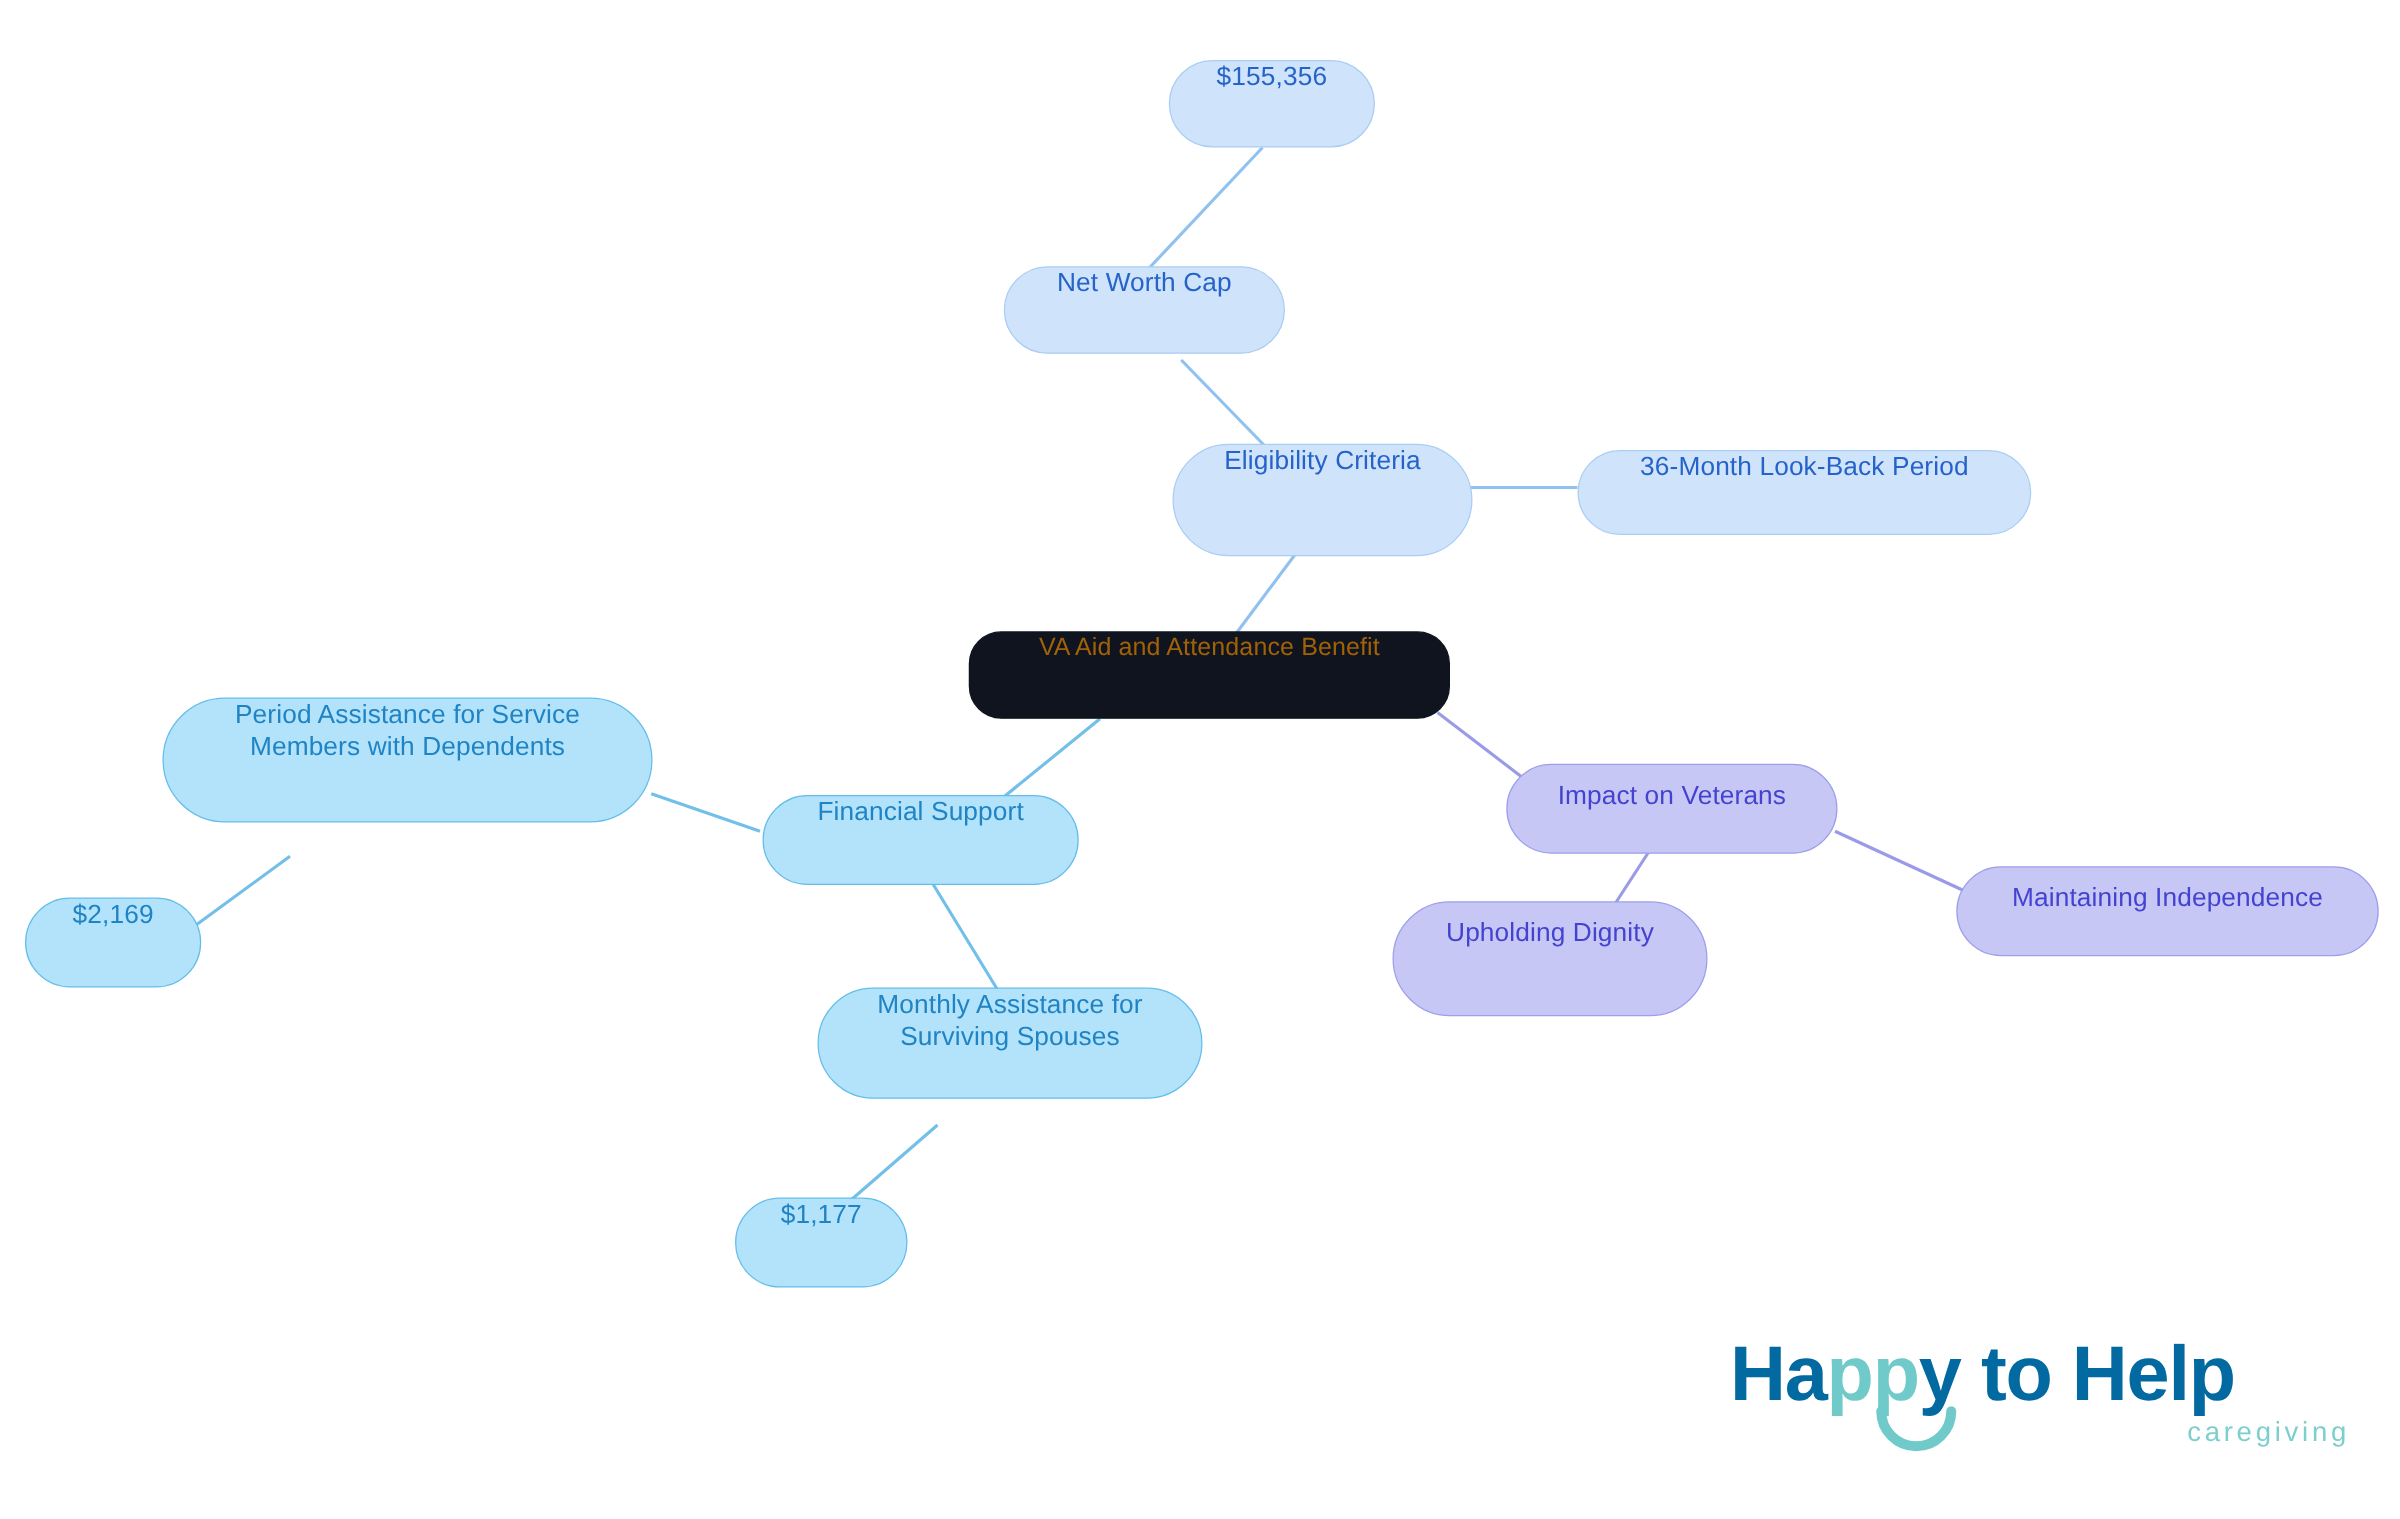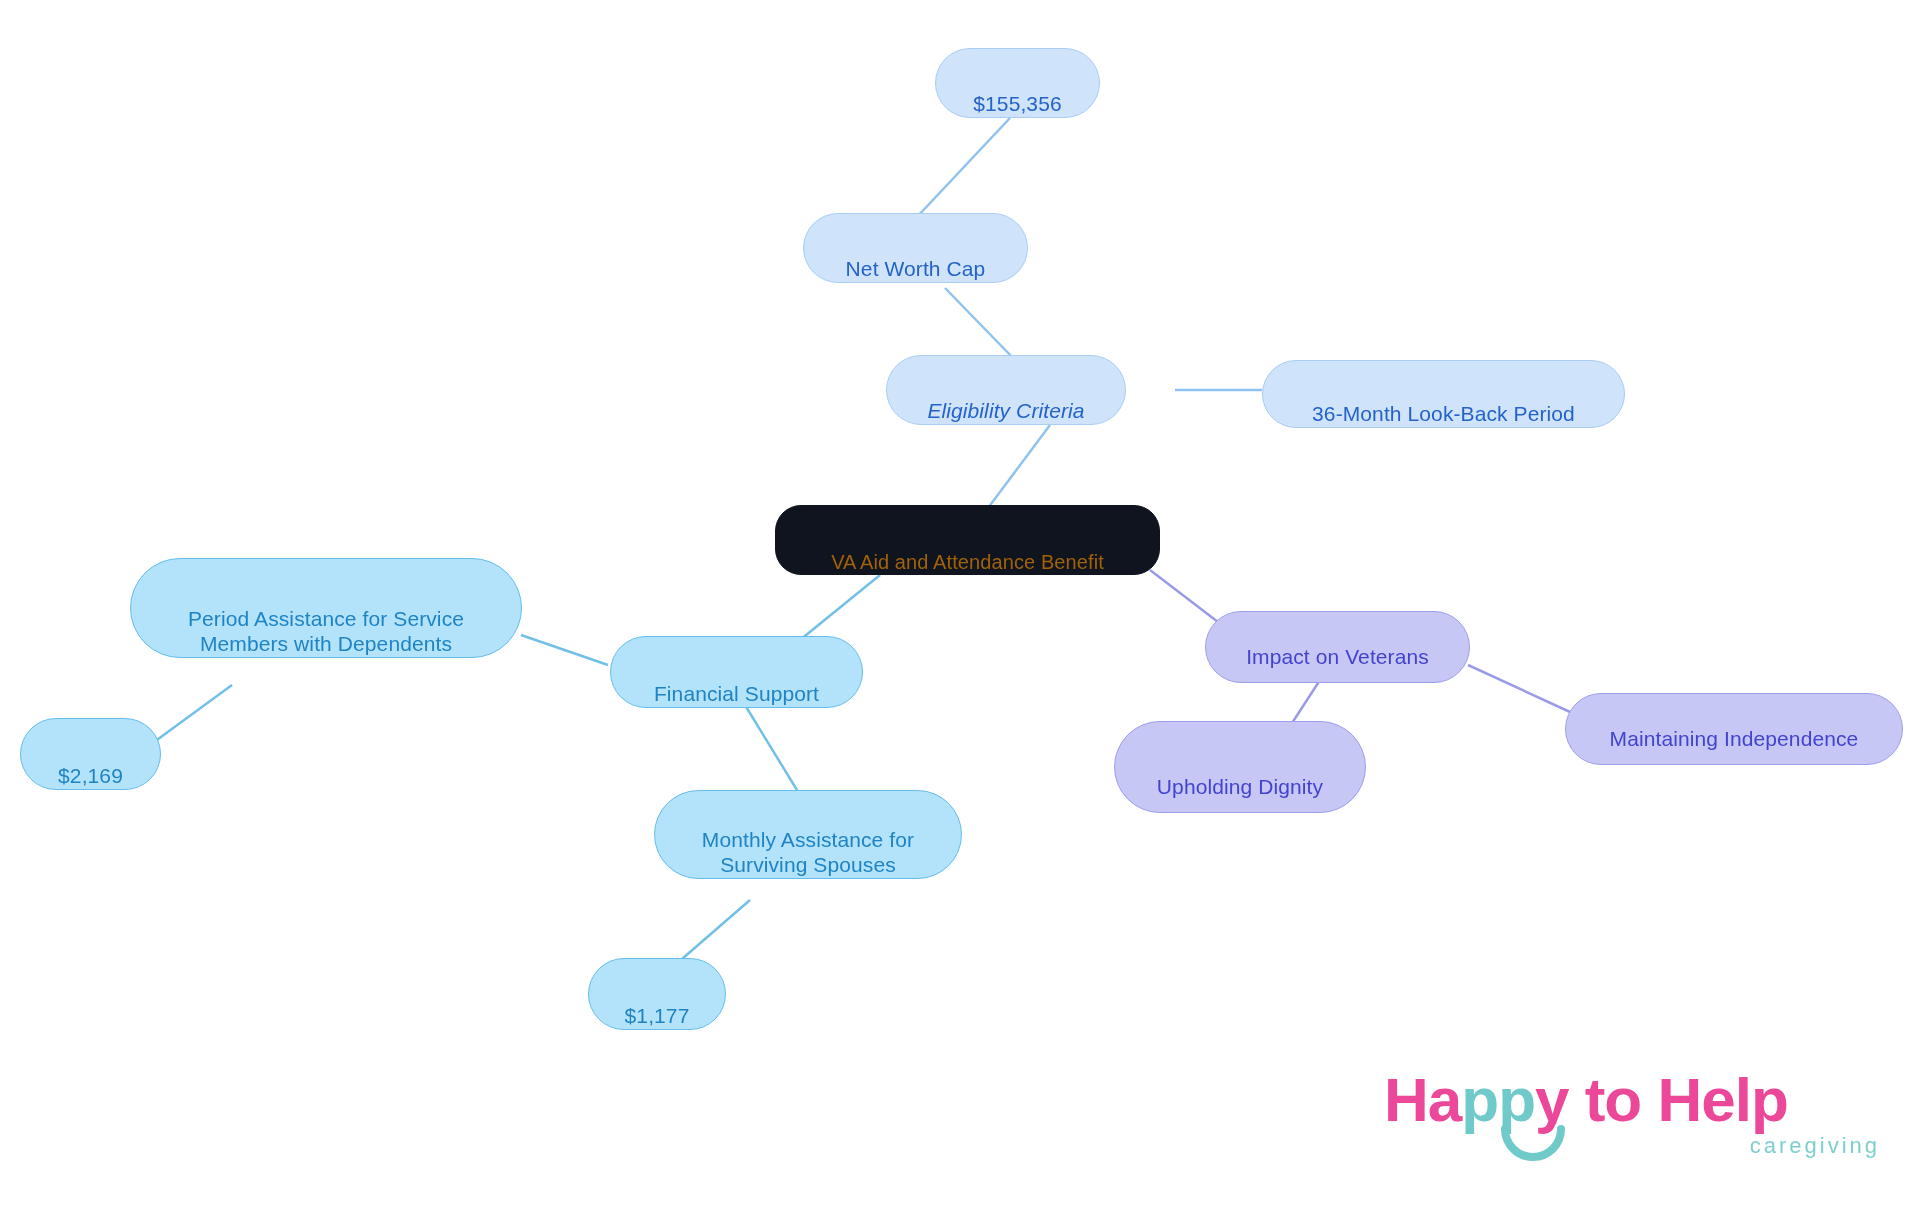--- a/index.html
+++ b/index.html
@@ -32,21 +32,21 @@
     height: 1215px;
     z-index: 1;
   }
 
   
   .node {
     position: absolute;
     z-index: 2;
     box-sizing: border-box;
     display: flex;
-    align-items: flex-end;
+    align-items: flex-start;
     justify-content: center;
     text-align: center;
     border-radius: 999px;
     border-style: solid;
     border-width: 1.5px;
     white-space: pre-line;
     line-height: 1.22;
     letter-spacing: 0.1px;
   }
 
@@ -98,21 +98,21 @@
   .logo-wordmark {
     position: absolute;
     left: 0;
     top: 0;
     font-size: 62px;
     font-weight: bold;
     letter-spacing: -1px;
     line-height: 1;
     white-space: nowrap;
   }
-  .logo-coral { color: #ec4899; }
+  .logo-coral { color: #0369a1; }
   .logo-teal  { color: #6fcac9; }
   .logo-tagline {
     position: absolute;
     right: 4px;
     top: 66px;
     font-size: 22px;
     color: #7dcfce;
     letter-spacing: 3px;
     line-height: 1;
     white-space: nowrap;
@@ -145,21 +145,21 @@
 
     <line x1="1150" y1="570" x2="1218" y2="622" stroke="#9a9ae8" stroke-width="2.5"></line>
     <line x1="1320" y1="680" x2="1268" y2="760" stroke="#9a9ae8" stroke-width="2.5"></line>
     <line x1="1468" y1="665" x2="1570" y2="712" stroke="#9a9ae8" stroke-width="2.5"></line>
   </svg>
 
   <div class="node node-root" style="left:775px; top:505px; width:385px; height:70px;">
     <span>VA Aid and Attendance Benefit</span>
   </div>
 
-  <div class="node node-elig" style="left:886px; top:355px; width:240px; height:70px;font-style:italic;">
+  <div class="node node-elig" style="left:938px; top:355px; width:240px; height:90px;">
     <span>Eligibility Criteria</span>
   </div>
 
   <div class="node node-elig" style="left:803px; top:213px; width:225px; height:70px;">
     <span>Net Worth Cap</span>
   </div>
 
   <div class="node node-elig" style="left:935px; top:48px; width:165px; height:70px;">
     <span>$155,356</span>
   </div>

